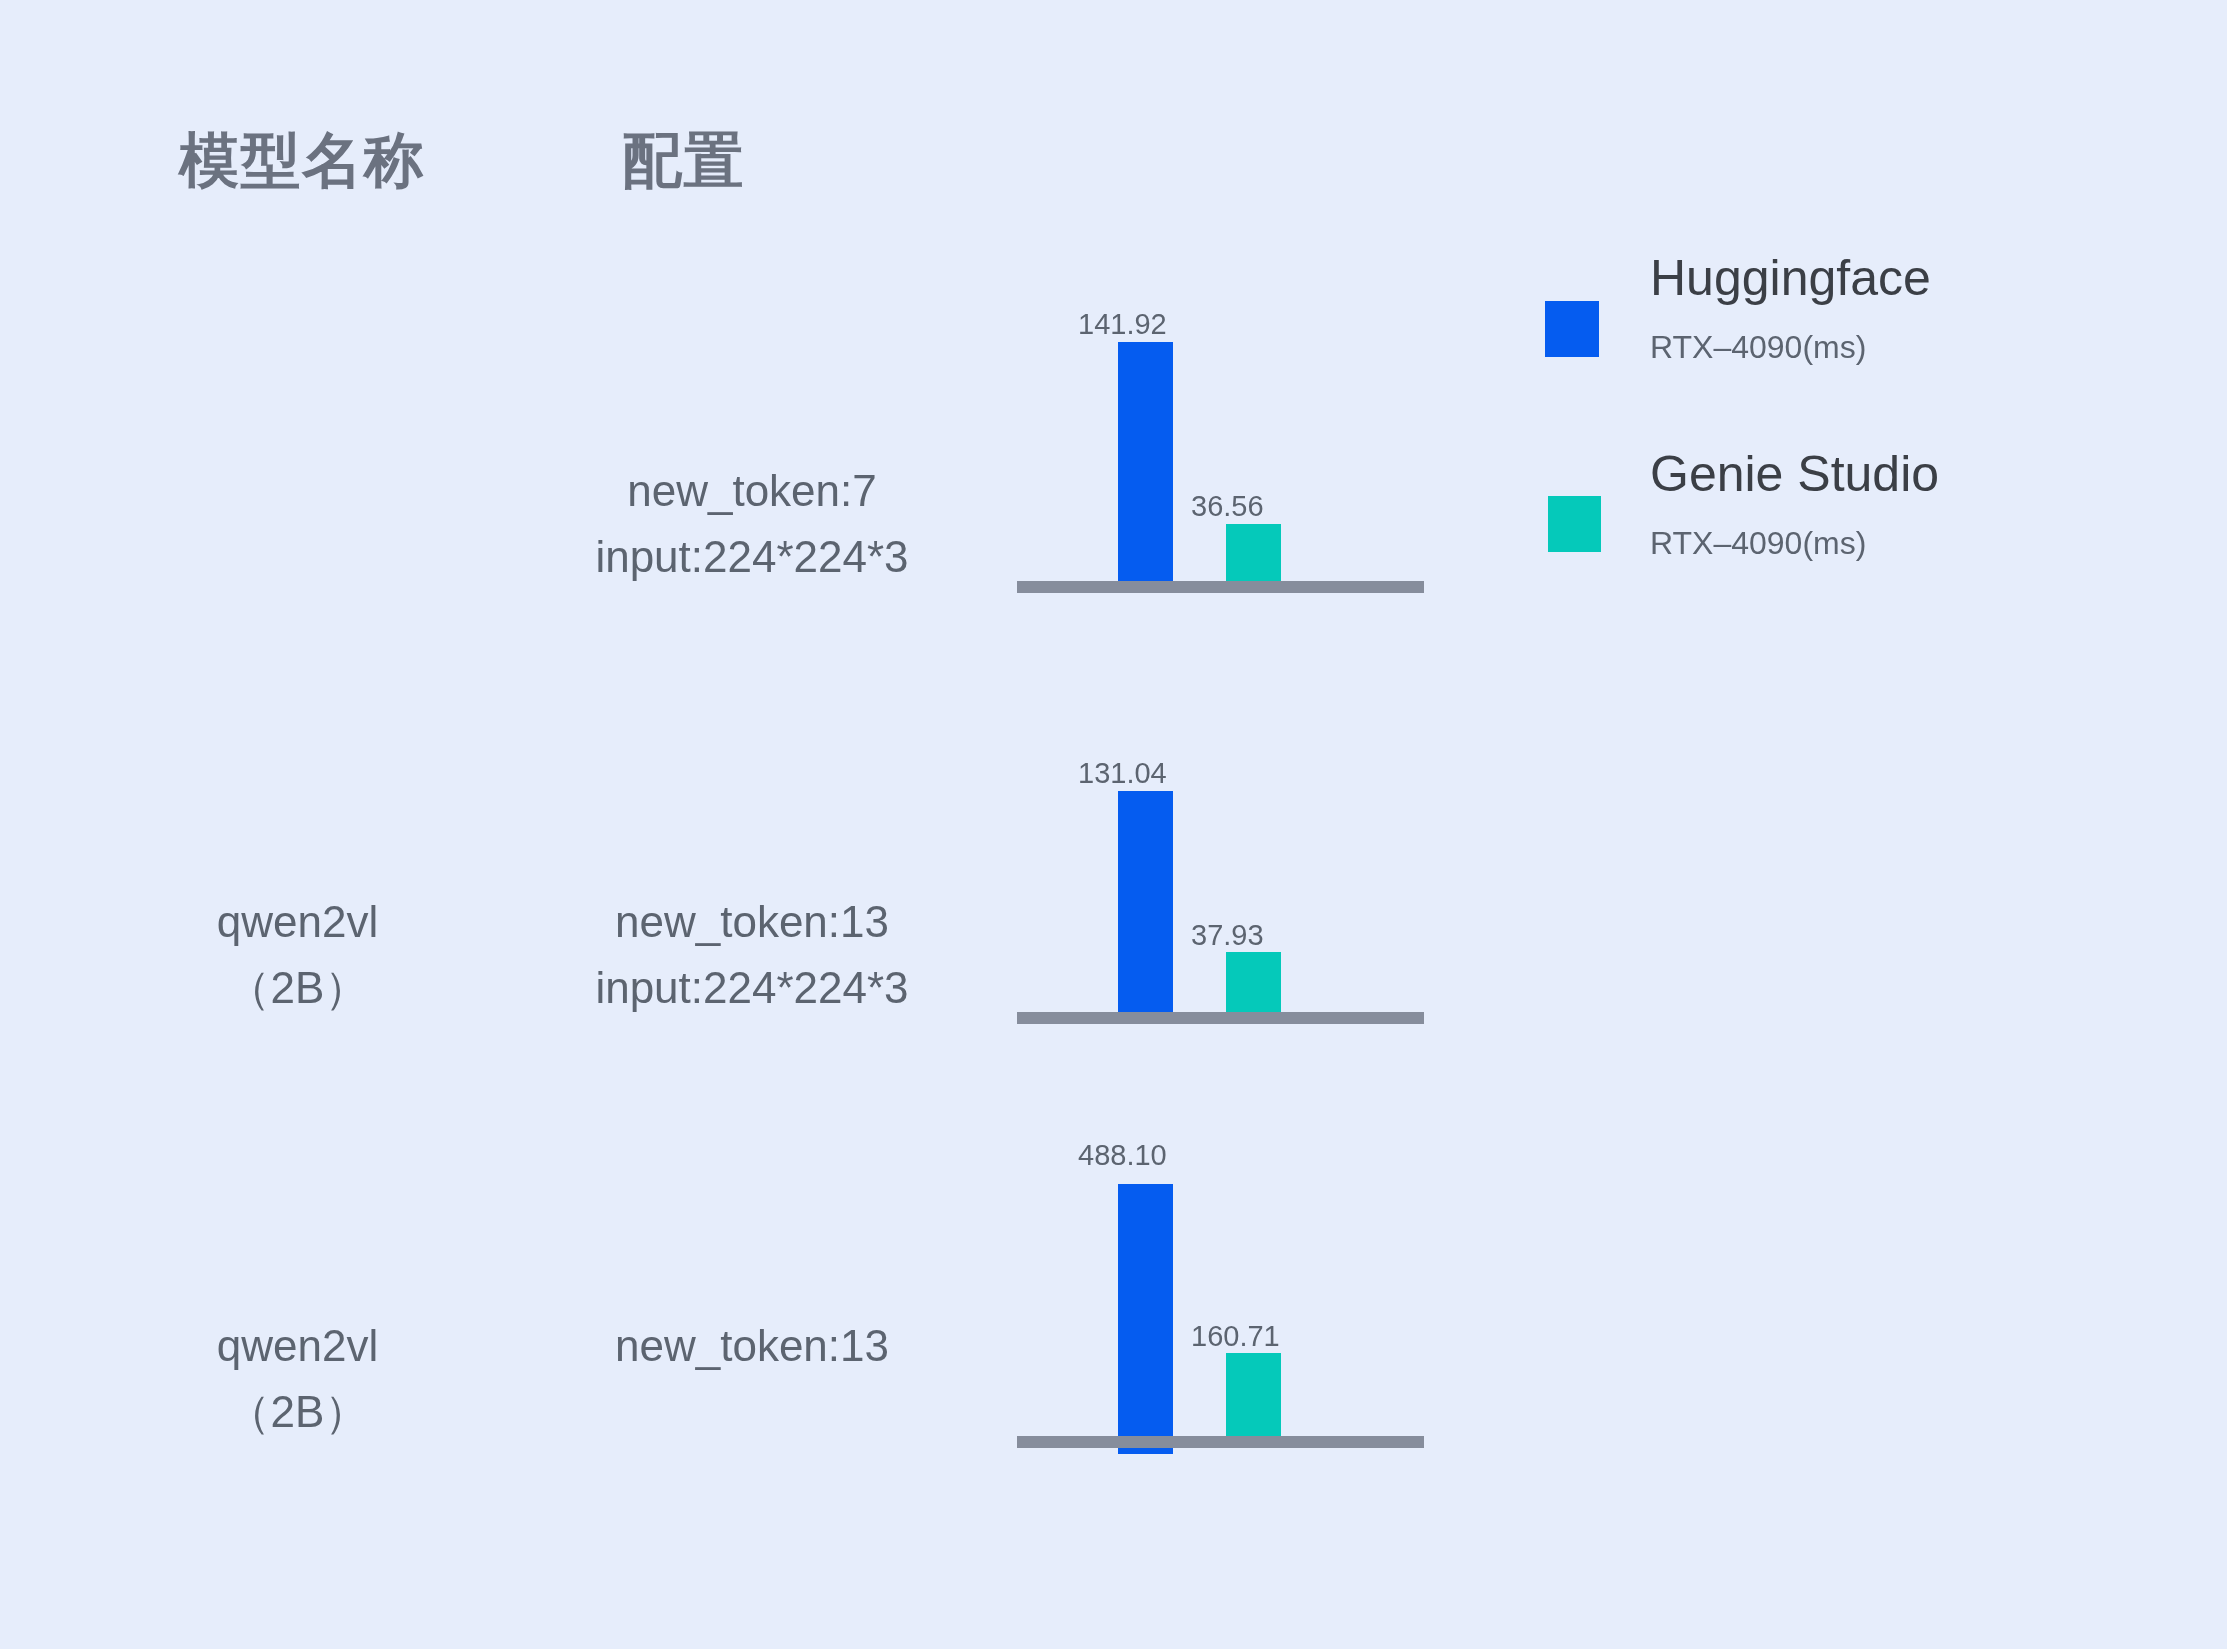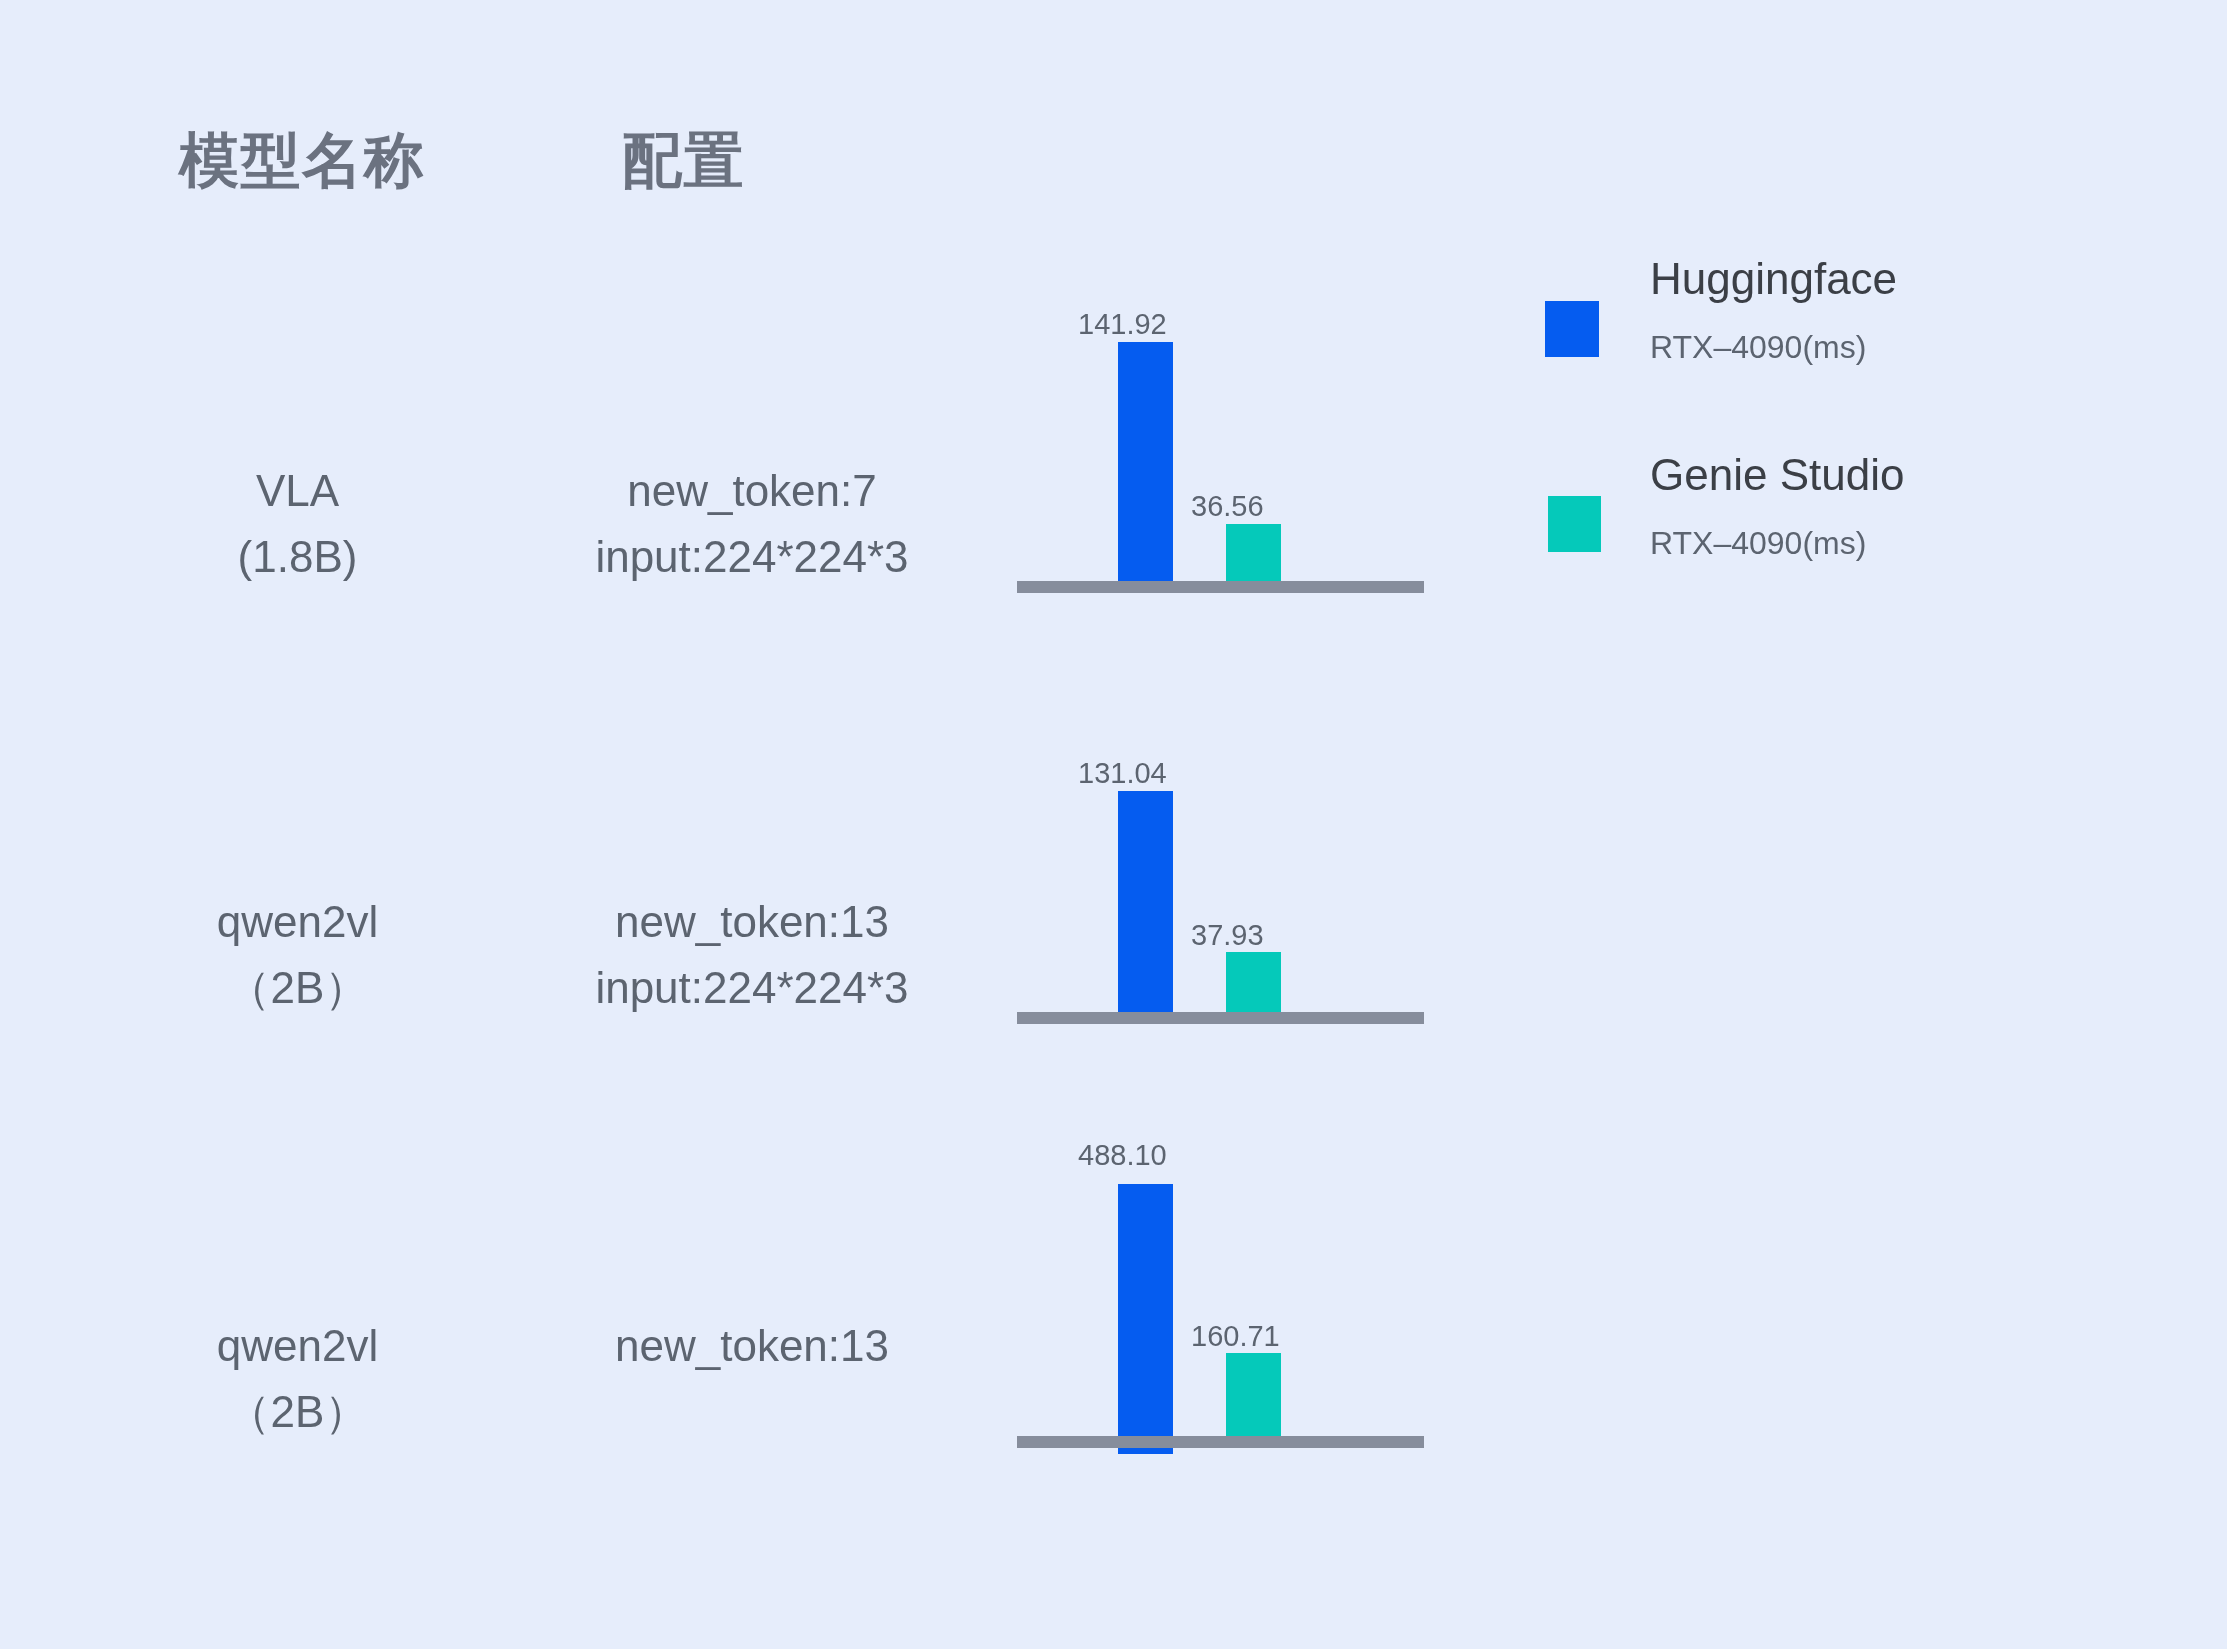--- a/index.html
+++ b/index.html
@@ -140,21 +140,21 @@
     height: 56px;
   }
   .legend-text {
     position: absolute;
     left: 114px;
     top: 0;
     width: 502px;
   }
   .legend-title {
     display: block;
-    font-size: 44px;
+    font-size: 50px;
     color: #3b3f46;
     line-height: 71px;
     white-space: nowrap;
   }
   .legend-sub {
     display: block;
     font-size: 32px;
     color: #5c6470;
     line-height: 66px;
     white-space: nowrap;
@@ -164,24 +164,20 @@
 <body>
 
 <div class="header-row">
   <div class="col-header model">模型名称</div>
   <div class="col-header config">配置</div>
 </div>
 
 <div class="rows">
 
   <div class="row row-1">
-    <div class="cell-label cell-model">
-      <span class="cell-line">VLA</span>
-      <span class="cell-line">(1.8B)</span>
-    </div>
     <div class="cell-label cell-config">
       <span class="cell-line">new_token:7</span>
       <span class="cell-line">input:224*224*3</span>
     </div>
     <div class="plot">
       <div class="bar-value v-hf" style="bottom:313px">141.92</div>
       <div class="bar-value v-gs" style="bottom:131px">36.56</div>
       <div class="bar series-hf" style="height:245px"></div>
       <div class="bar series-gs" style="height:63px"></div>
       <div class="baseline"></div>

